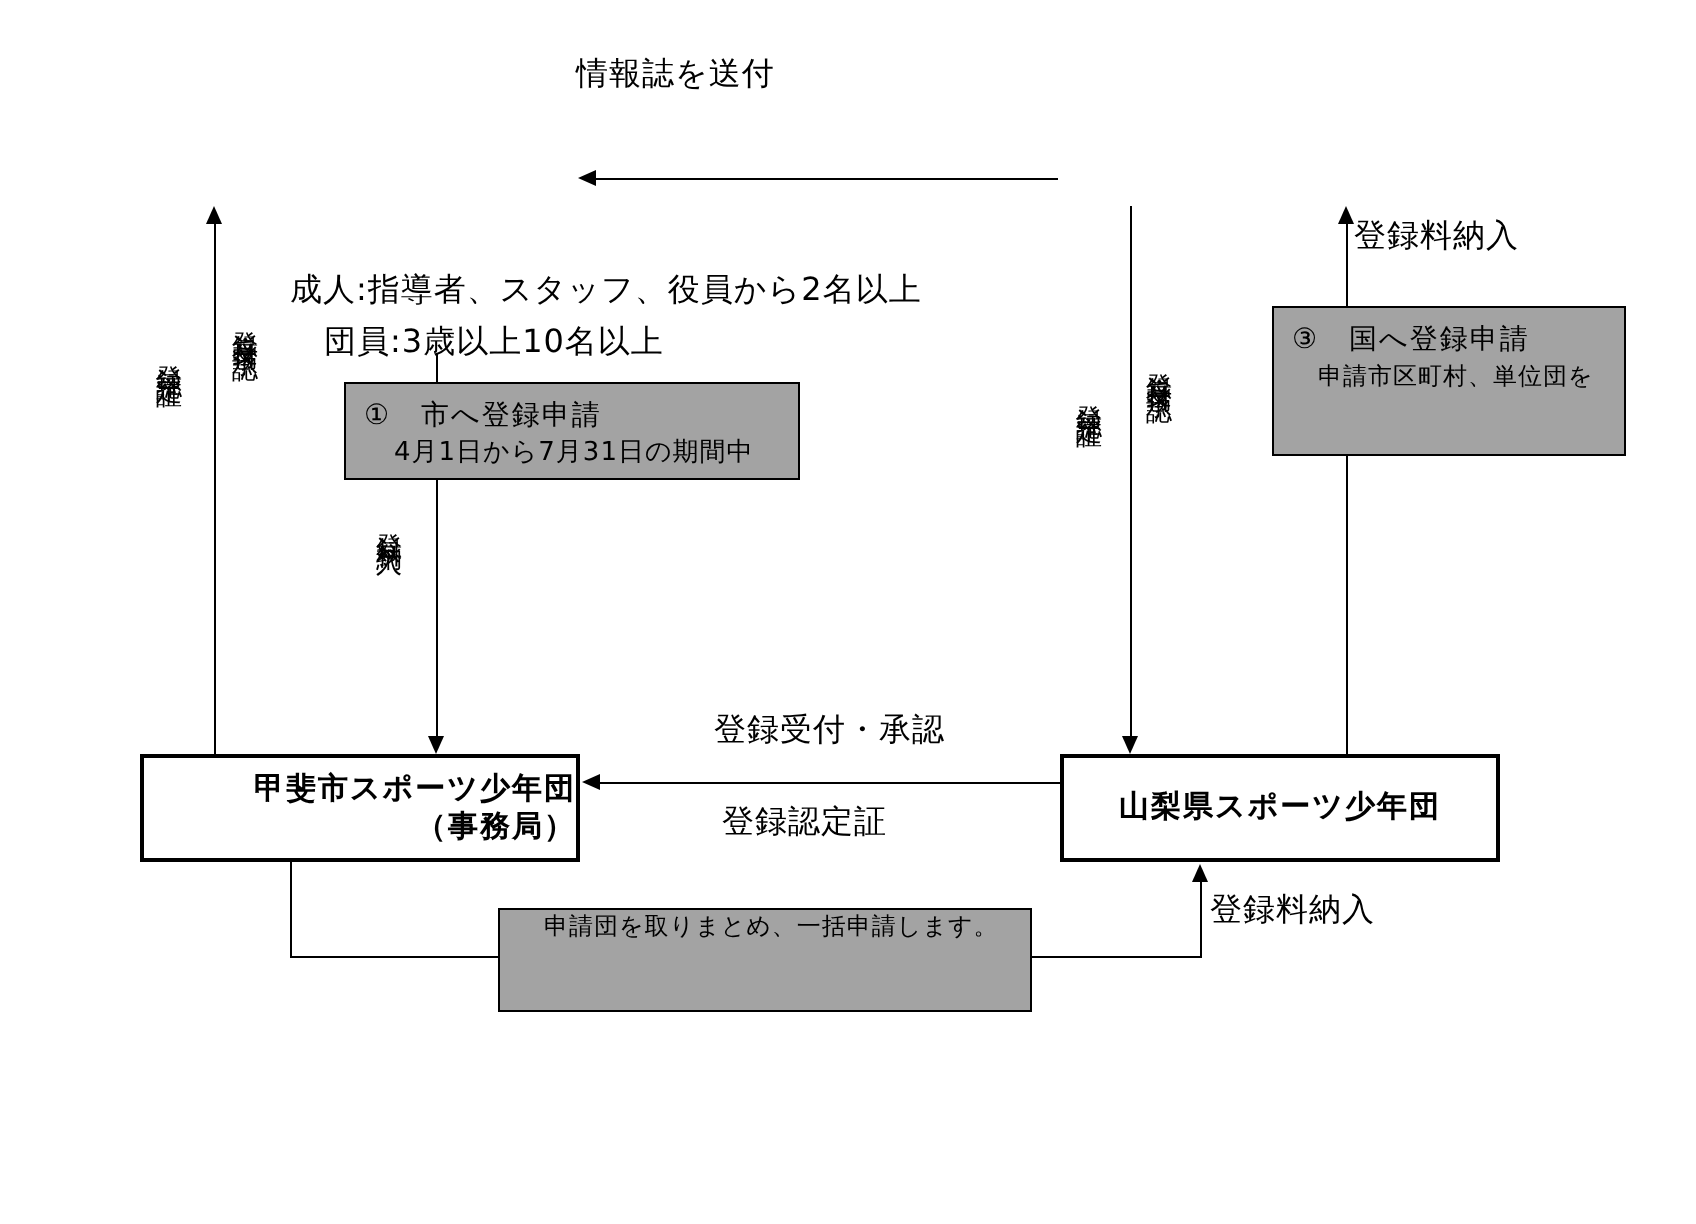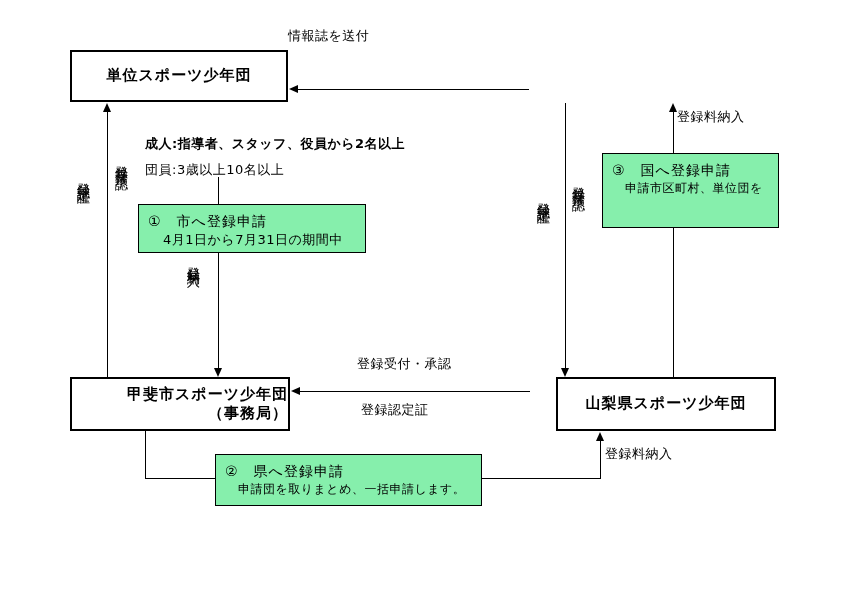--- a/index.html
+++ b/index.html
@@ -18,28 +18,28 @@
   .ah-down{border-left:4px solid transparent;border-right:4px solid transparent;border-top:9px solid #000;}
   .ah-left{border-top:4px solid transparent;border-bottom:4px solid transparent;border-right:9px solid #000;}
   
   .mainbox{
     position:absolute;border:2px solid #000;background:#fff;z-index:2;
     display:flex;flex-direction:column;align-items:center;justify-content:center;
     font-weight:bold;font-size:15px;line-height:1.3;text-align:center;letter-spacing:1px;
   }
   
   .stepbox{
-    position:absolute;border:1px solid #000;background:#86efac;z-index:2;
-    font-size:14px;line-height:1.45;
+    position:absolute;border:1px solid #000;background:#a3a3a3;z-index:2;
+    font-size:14px;line-height:1.45;margin-left:34px;
   }
   .step-title{padding:6px 0 0 9px;letter-spacing:1px;}
   .step-detail{padding-left:24px;font-size:13px;letter-spacing:0.5px;}
   .step-detail-sm{padding-left:22px;font-size:12px;letter-spacing:0.5px;}
   
-  .lbl{position:absolute;font-size:13px;white-space:nowrap;z-index:3;letter-spacing:0.5px;}
+  .lbl{position:absolute;font-size:16px;white-space:nowrap;z-index:3;letter-spacing:0.5px;}
   .vlbl{
     position:absolute;font-size:13px;z-index:3;
     writing-mode:vertical-rl;text-orientation:upright;letter-spacing:2px;line-height:14px;
   }
 </style>
 </head>
 <body>
 
 <div id="canvas">
 
@@ -59,53 +59,49 @@
   <div class="vline" style="left:673px;top:111px;height:266px;"></div>
 
   <div class="ah ah-left" style="left:291px;top:387px;"></div>
   <div class="hline" style="left:299px;top:391px;width:231px;"></div>
 
   <div class="vline" style="left:145px;top:431px;height:47px;"></div>
   <div class="hline" style="left:145px;top:478px;width:456px;"></div>
   <div class="vline" style="left:600px;top:440px;height:38px;"></div>
   <div class="ah ah-up" style="left:596px;top:432px;"></div>
 
-  <div class="mainbox" style="left:70px;top:50px;width:214px;height:48px;">
-    <span>単位スポーツ少年団</span>
-  </div>
 
 
   <div class="mainbox" style="left:70px;top:377px;width:216px;height:50px;align-items:flex-end;">
     <span>甲斐市スポーツ少年団</span>
     <span>（事務局）</span>
   </div>
 
-  <div class="mainbox" style="left:556px;top:377px;width:216px;height:50px;">
+  <div class="mainbox" style="left:530px;top:377px;width:216px;height:50px;">
     <span>山梨県スポーツ少年団</span>
   </div>
 
-  <div class="stepbox" style="left:138px;top:204px;width:226px;height:47px;">
+  <div class="stepbox" style="left:138px;top:191px;width:226px;height:47px;">
     <div class="step-title">①　市へ登録申請</div>
     <div class="step-detail">4月1日から7月31日の期間中</div>
   </div>
 
   <div class="stepbox" style="left:215px;top:454px;width:265px;height:50px;">
-    <div class="step-title">②　県へ登録申請</div>
     <div class="step-detail-sm">申請団を取りまとめ、一括申請します。</div>
   </div>
 
   <div class="stepbox" style="left:602px;top:153px;width:175px;height:73px;">
     <div class="step-title">③　国へ登録申請</div>
     <div class="step-detail-sm">申請市区町村、単位団を</div>
   </div>
 
   <div class="lbl" style="left:288px;top:27px;">情報誌を送付</div>
 
-  <div class="lbl" style="left:145px;top:135px;font-weight:bold;">成人:指導者、スタッフ、役員から2名以上</div>
-  <div class="lbl" style="left:145px;top:161px;">団員:3歳以上10名以上</div>
+  <div class="lbl" style="left:145px;top:135px;">成人:指導者、スタッフ、役員から2名以上</div>
+  <div class="lbl" style="left:162px;top:161px;">団員:3歳以上10名以上</div>
 
   <div class="lbl" style="left:357px;top:355px;">登録受付・承認</div>
   <div class="lbl" style="left:361px;top:401px;">登録認定証</div>
 
   <div class="lbl" style="left:677px;top:108px;">登録料納入</div>
   <div class="lbl" style="left:605px;top:445px;">登録料納入</div>
 
   <div class="vlbl" style="left:76px;top:172px;">登録認定証</div>
   <div class="vlbl" style="left:114px;top:155px;">登録受付・承認</div>
 

